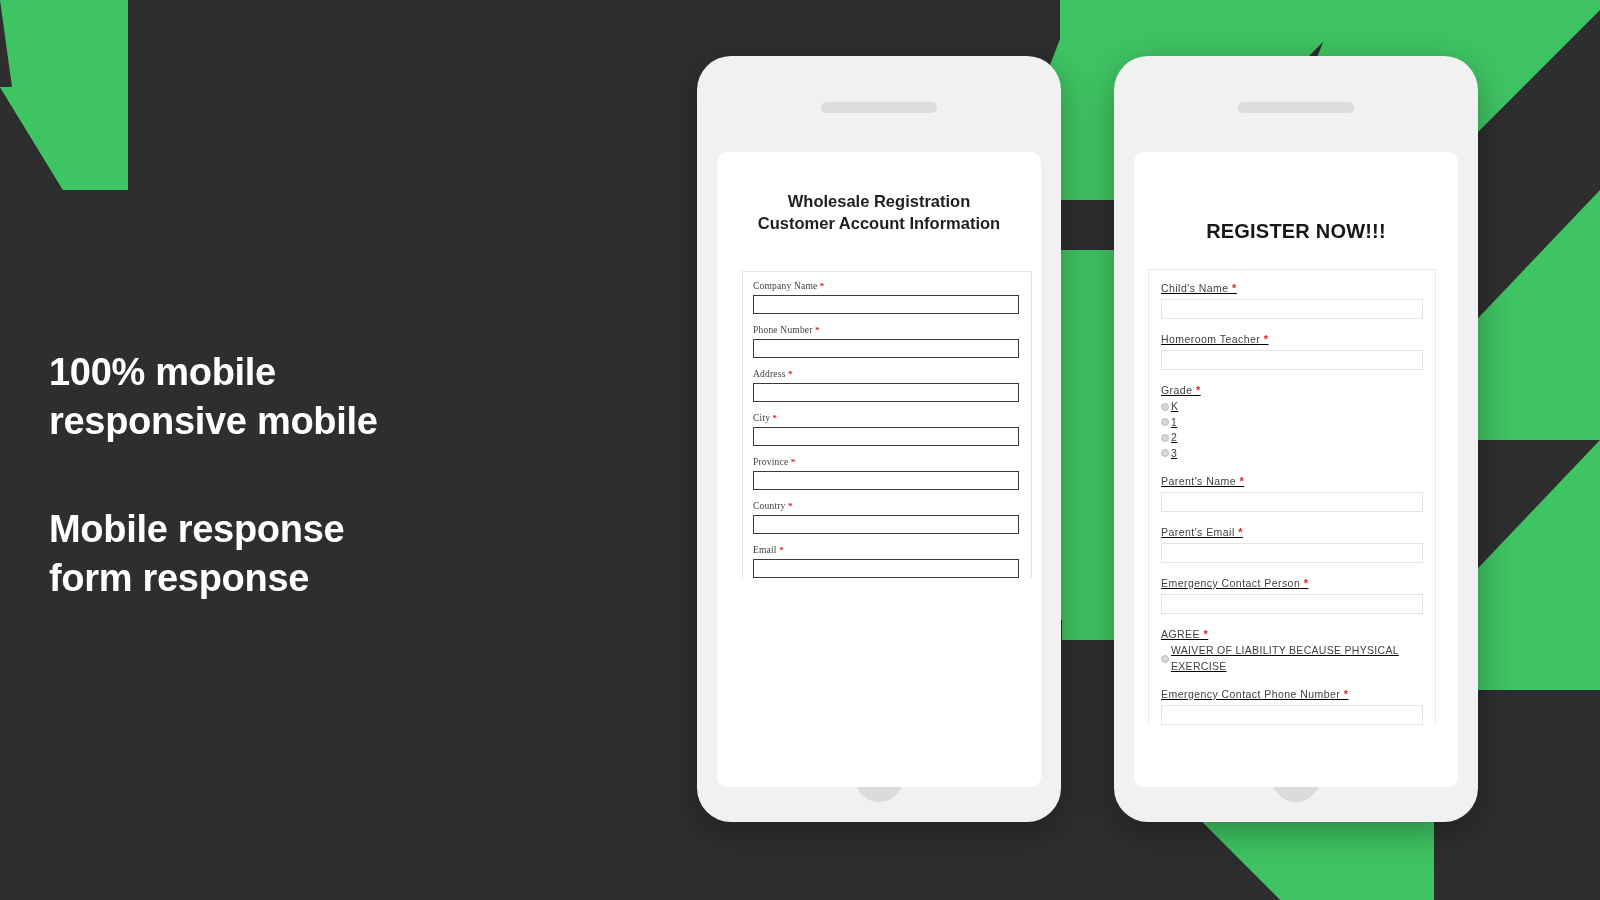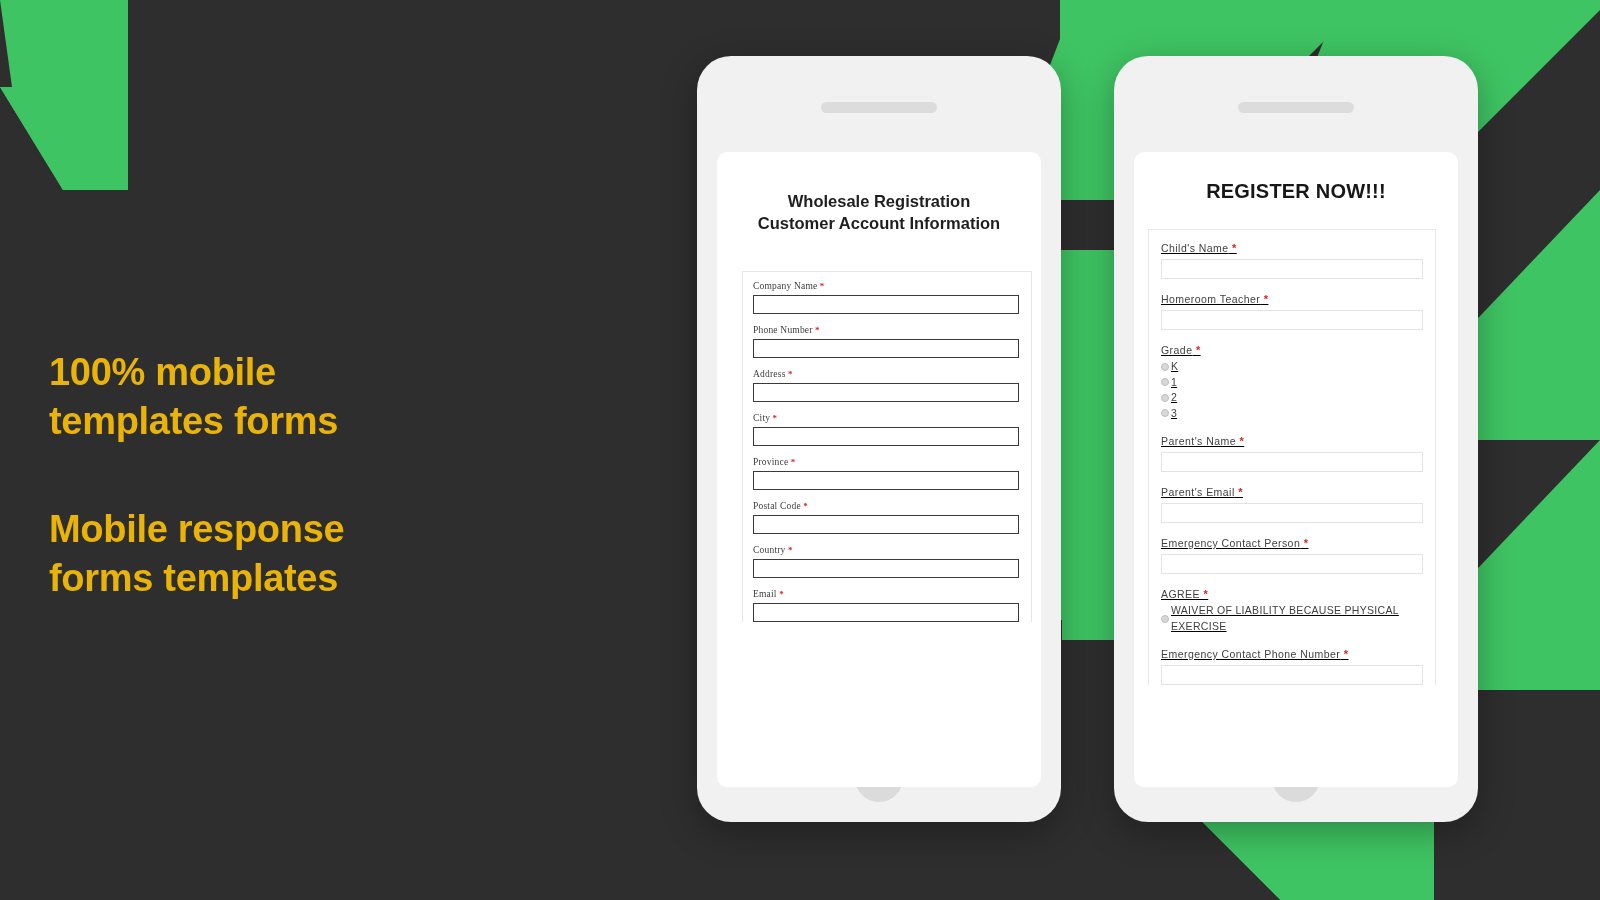--- a/index.html
+++ b/index.html
@@ -18,21 +18,21 @@
 
   
   .bg-art { position: absolute; inset: 0; overflow: hidden; }
   .bg-art svg { position: absolute; top: 0; left: 0; display: block; }
 
   
   .copy {
     position: absolute;
     left: 49px; top: 348px;
     width: 470px;
-    color: #eab308;
+    color: #ffffff;
   }
   .copy h1 {
     font-size: 38px;
     line-height: 49px;
     font-weight: bold;
     letter-spacing: -0.3px;
   }
   .copy h2 {
     margin-top: 59px;
     font-size: 38px;
@@ -106,20 +106,21 @@
   }
 
   
   .formB { padding: 28px 0 0 0; }
   .formB .t1 {
     text-align: center;
     font-size: 20px;
     font-weight: bold;
     color: #171717;
     letter-spacing: 0.2px;
+    margin-top: 40px;
   }
   .formB .card {
     margin: 26px 22px 0 14px;
     border: 1px solid #e9e9e9;
     border-bottom: none;
     padding: 12px 12px 0 12px;
   }
   .formB .field { margin-bottom: 14px; text-decoration: underline; }
   .formB .lbl {
     font-size: 10.5px;
@@ -198,25 +199,25 @@
       <polygon points="1180,800 1280,900 1180,900" fill="#2e2e2e"></polygon>
       <polygon points="1320,690 1430,690 1430,800 1320,800" fill="#3fc463" opacity="0"></polygon>
       <polygon points="1180,798 1434,798 1434,900 1282,900" fill="#3fc463"></polygon>
 
     </svg>
   </div>
 
   <div class="copy">
     <h1>
       <span>100% mobile</span><br>
-      <span>templates forms</span>
+      <span>responsive mobile</span>
     </h1>
     <h2>
       <span>Mobile response</span><br>
-      <span>forms templates</span>
+      <span>form response</span>
     </h2>
   </div>
 
   <div class="phone" id="phone-left">
     <div class="speaker"></div>
     <div class="home-btn"></div>
     <div class="screen">
       <div class="formA">
         <div class="title-block">
           <div class="t1">Wholesale Registration</div>
@@ -237,24 +238,20 @@
             </div>
             <div class="field">
               <span class="lbl">City<span class="req"> *</span></span>
               <input type="text" class="inp" style="">
             </div>
             <div class="field">
               <span class="lbl">Province<span class="req"> *</span></span>
               <input type="text" class="inp" style="">
             </div>
             <div class="field">
-              <span class="lbl">Postal Code<span class="req"> *</span></span>
-              <input type="text" class="inp" style="">
-            </div>
-            <div class="field">
               <span class="lbl">Country<span class="req"> *</span></span>
               <input type="text" class="inp" style="">
             </div>
             <div class="field">
               <span class="lbl">Email<span class="req"> *</span></span>
               <input type="text" class="inp" style="">
             </div>
           </div>
       </div>
     </div>

